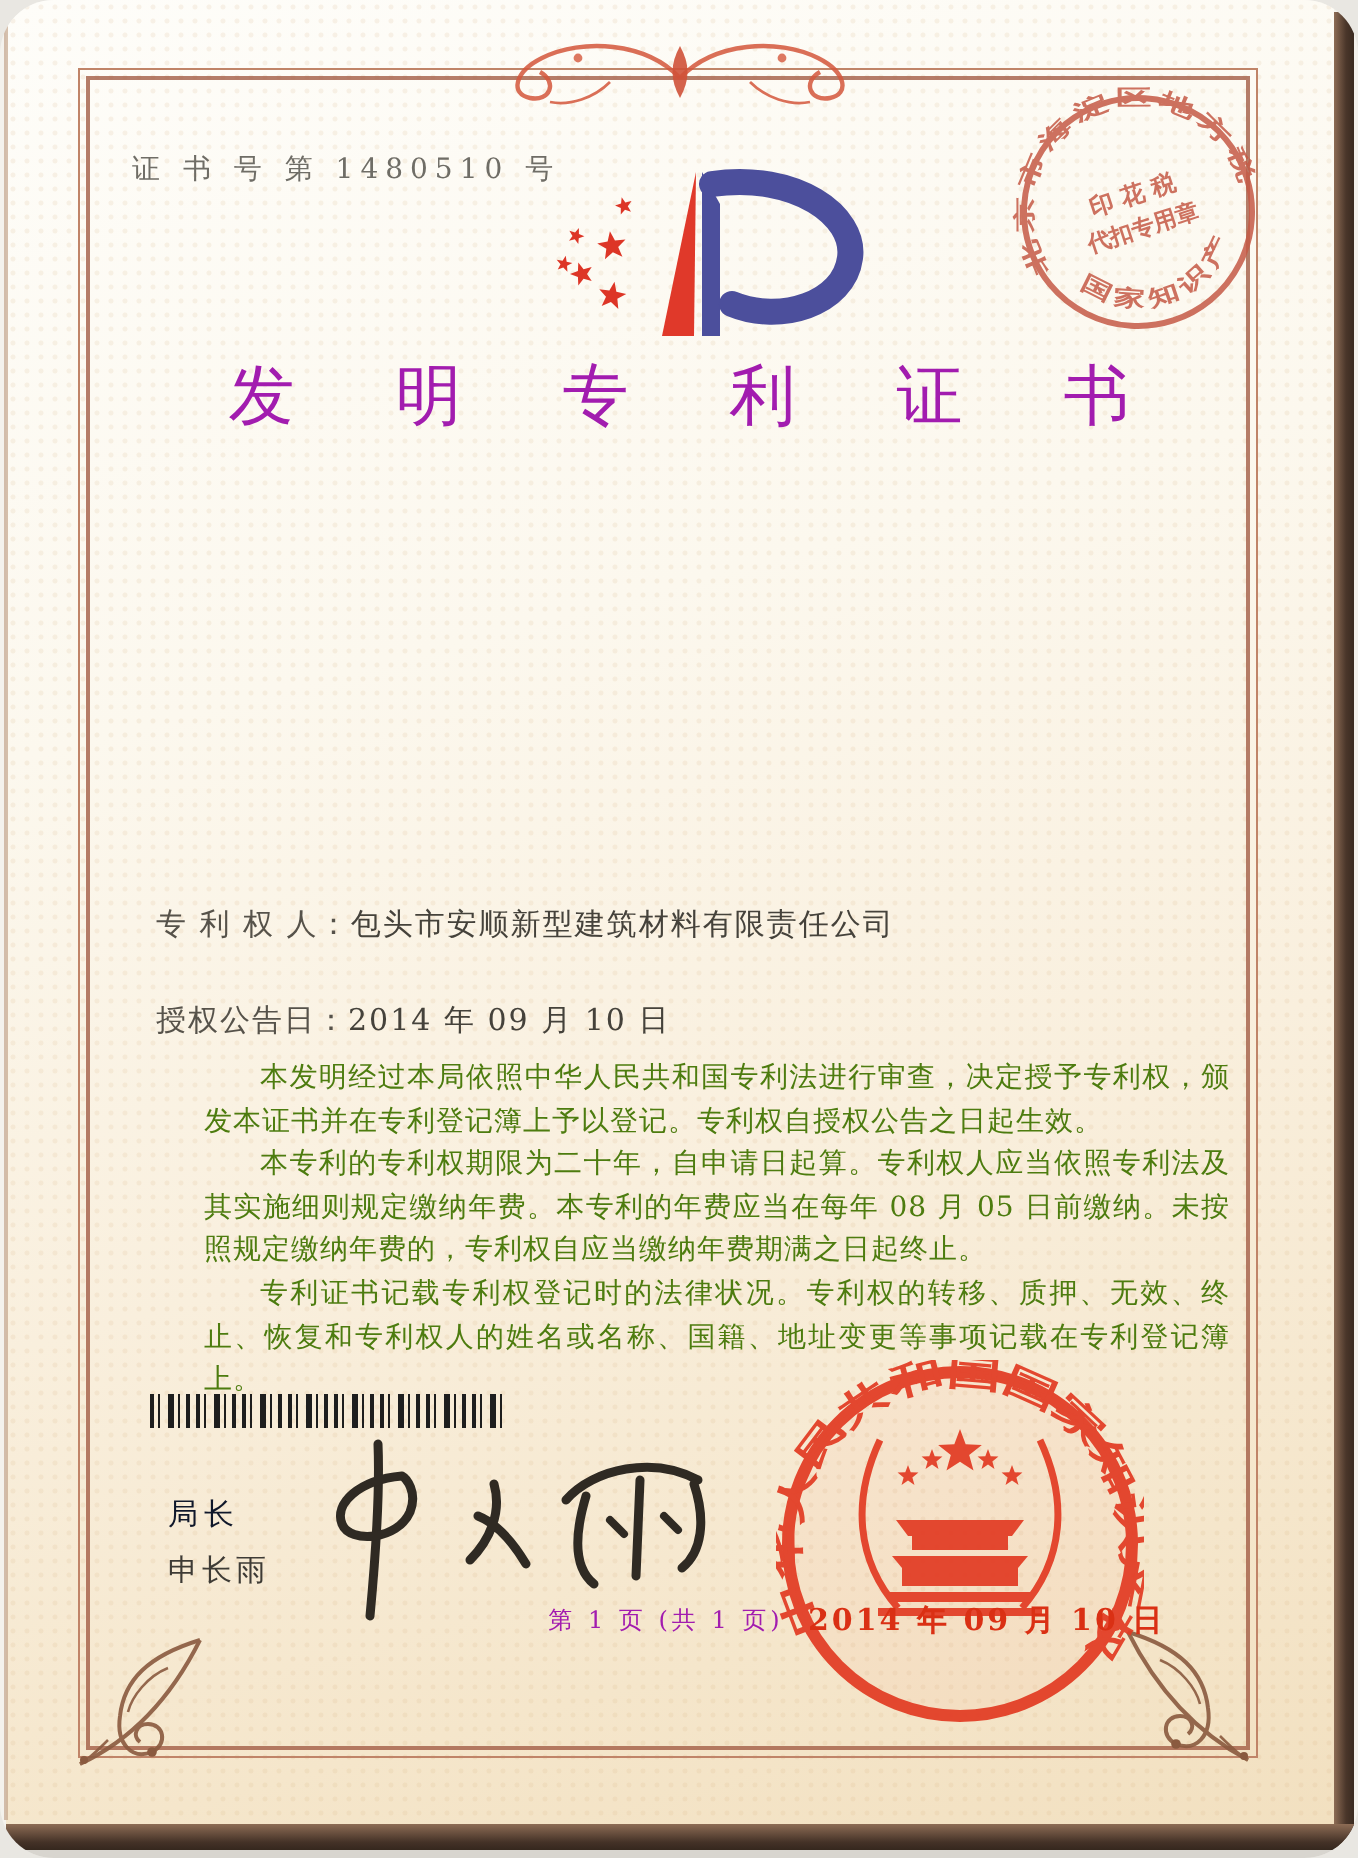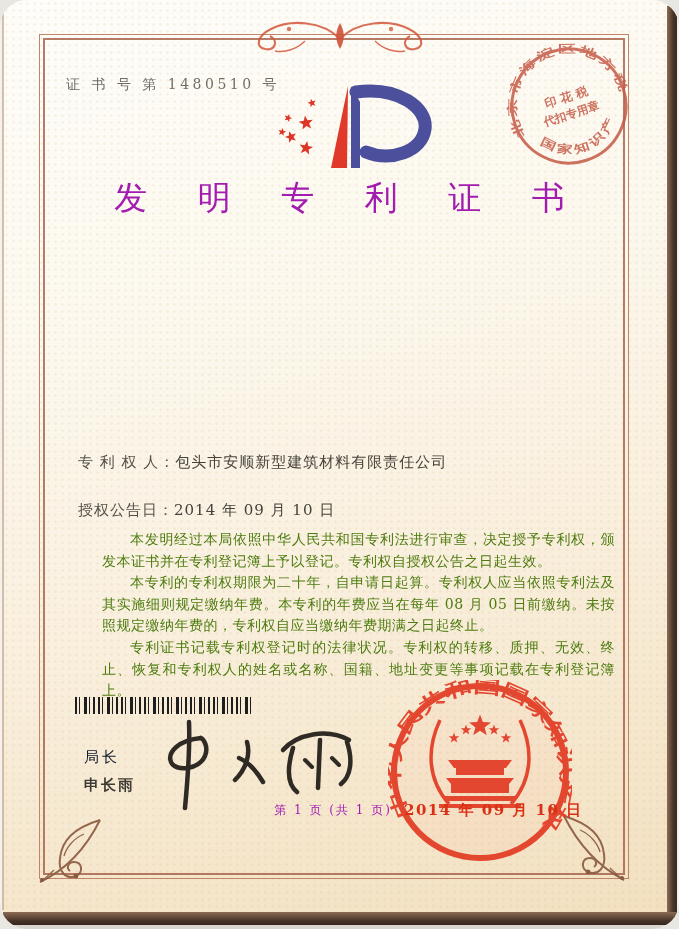--- a/index.html
+++ b/index.html
@@ -41,21 +41,21 @@
          background:repeating-linear-gradient(90deg,
            #1e1e1e 0 2px,transparent 2px 4px,
            #1e1e1e 4px 5px,transparent 5px 9px,
            #1e1e1e 9px 12px,transparent 12px 14px,
            #1e1e1e 14px 15px,transparent 15px 18px,
            #1e1e1e 18px 20px,transparent 20px 23px);}
 
   .dir-title{position:absolute;left:84px;top:748px;font-family:"DejaVu Sans","Liberation Sans",sans-serif;
          font-size:15px;color:#0f172a;letter-spacing:3px;}
   .dir-name{position:absolute;left:84px;top:776px;font-family:"DejaVu Sans","Liberation Sans",sans-serif;
-         font-size:15px;color:#3e3b35;letter-spacing:2px;font-weight:bold;}
+         font-size:15px;color:#3e3b35;letter-spacing:2px;}
 
   .autograph{position:absolute;left:155px;top:712px;}
 
   .seal{position:absolute;left:388px;top:680px;opacity:.92;}
   .seal-date{position:absolute;left:404px;top:801px;font-size:15px;font-weight:bold;
          color:#da3014;letter-spacing:1.5px;white-space:nowrap;}
 
   .tax-stamp{position:absolute;left:503px;top:40px;opacity:.85;}
 
   .footer{position:absolute;left:39px;top:802px;width:588px;text-align:center;

